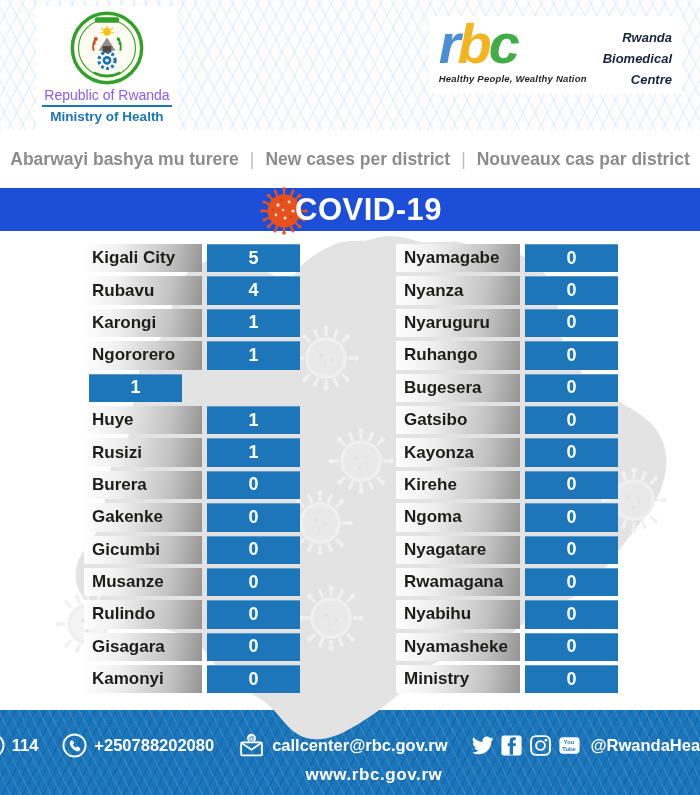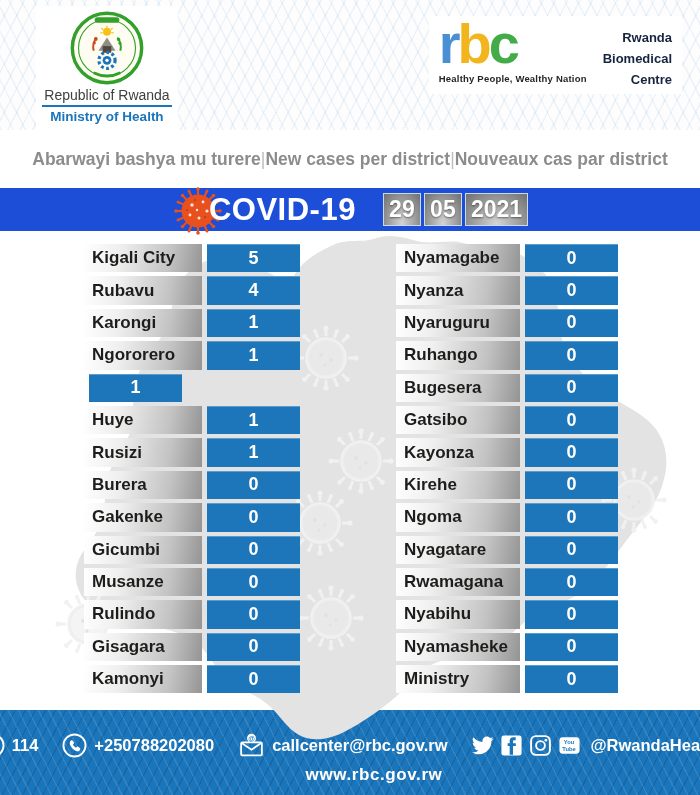--- a/index.html
+++ b/index.html
@@ -12,37 +12,37 @@
     position:absolute;top:0;left:0;width:700px;height:130px;
     background:
       repeating-linear-gradient(63deg, rgba(27,117,187,0.07) 0 1.6px, transparent 1.6px 11px),
       repeating-linear-gradient(-63deg, rgba(27,117,187,0.07) 0 1.6px, transparent 1.6px 11px),
       #fdfdfd;
   }
   .gov-block{
     position:absolute;left:36px;top:6px;width:134px;text-align:center;
     background:#ffffff;padding:4px 4px 6px 4px;
   }
-  .gov-country{color:#404040;font-size:14px;margin-top:1px;}
+  .gov-country{color:#8b5cf6;font-size:14px;margin-top:1px;}
   .gov-line{height:1.5px;background:#1b75bb;margin:2px 2px 2px 2px;}
   .gov-ministry{color:#1b75bb;font-weight:bold;font-size:13.5px;}
   .rbc-block{
     position:absolute;right:18px;top:16px;display:flex;gap:16px;align-items:flex-start;
-    background:#ffffff;padding:6px 10px 4px 10px;
+    background:#ffffff;padding:6px 10px 4px 10px;font-style:italic;
   }
   .rbc-letters{font-size:56px;font-weight:bold;line-height:0.78;letter-spacing:-3px;}
   .rbc-letters .l-r{color:#4a8fd3;}
   .rbc-letters .l-b{color:#f2b51d;}
   .rbc-letters .l-c{color:#44ab49;}
   .rbc-tagline{font-size:9.5px;font-weight:bold;color:#262626;margin-top:7px;letter-spacing:0.2px;white-space:nowrap;}
   .rbc-name{font-size:13px;font-weight:bold;color:#17243f;line-height:1.6;padding-top:6px;text-align:right;}
   
   .subtitle{
     position:absolute;top:130px;left:0;width:700px;height:58px;background:#ffffff;
-    display:flex;align-items:center;justify-content:center;
+    display:flex;align-items:center;justify-content:center;gap:11px;
     color:#8c8c8c;font-weight:bold;font-size:17.5px;
   }
   .subtitle .sep{color:#bcbcbc;font-weight:normal;}
   
   .title-bar{
     position:absolute;top:188px;left:0;width:700px;height:43px;background:#1d4ed8;
     display:flex;align-items:center;justify-content:center;
   }
   .virus-badge{width:52px;height:52px;margin-right:-15px;position:relative;top:1px;flex:none;}
   .covid-title{color:#ffffff;font-weight:bold;font-size:31px;letter-spacing:0.5px;position:relative;z-index:1;}
@@ -196,25 +196,20 @@
           <circle cx="18" cy="30" r="1.4"></circle>
           <circle cx="25" cy="25" r="1.2"></circle>
       </g>
       <g fill="#bb3c12">
         <circle cx="23" cy="15" r="1.1"></circle>
           <circle cx="33" cy="32" r="1.1"></circle>
           <circle cx="15" cy="25" r="1.0"></circle>
       </g>
     </svg>
     <span class="covid-title">COVID-19</span>
-    <span class="date-group">
-      <span class="date-box">29</span>
-      <span class="date-box">05</span>
-      <span class="date-box">2021</span>
-    </span>
   </div>
 
   <svg class="map-svg" viewBox="0 0 700 795">
     <defs>
       <g id="wm-virus">
         <g stroke="#f1f1f1" stroke-width="3">
           <line x1="0" y1="-22" x2="0" y2="-30"></line>
             <line x1="0" y1="22" x2="0" y2="30"></line>
           <line x1="-22" y1="0" x2="-30" y2="0"></line>
             <line x1="22" y1="0" x2="30" y2="0"></line>

